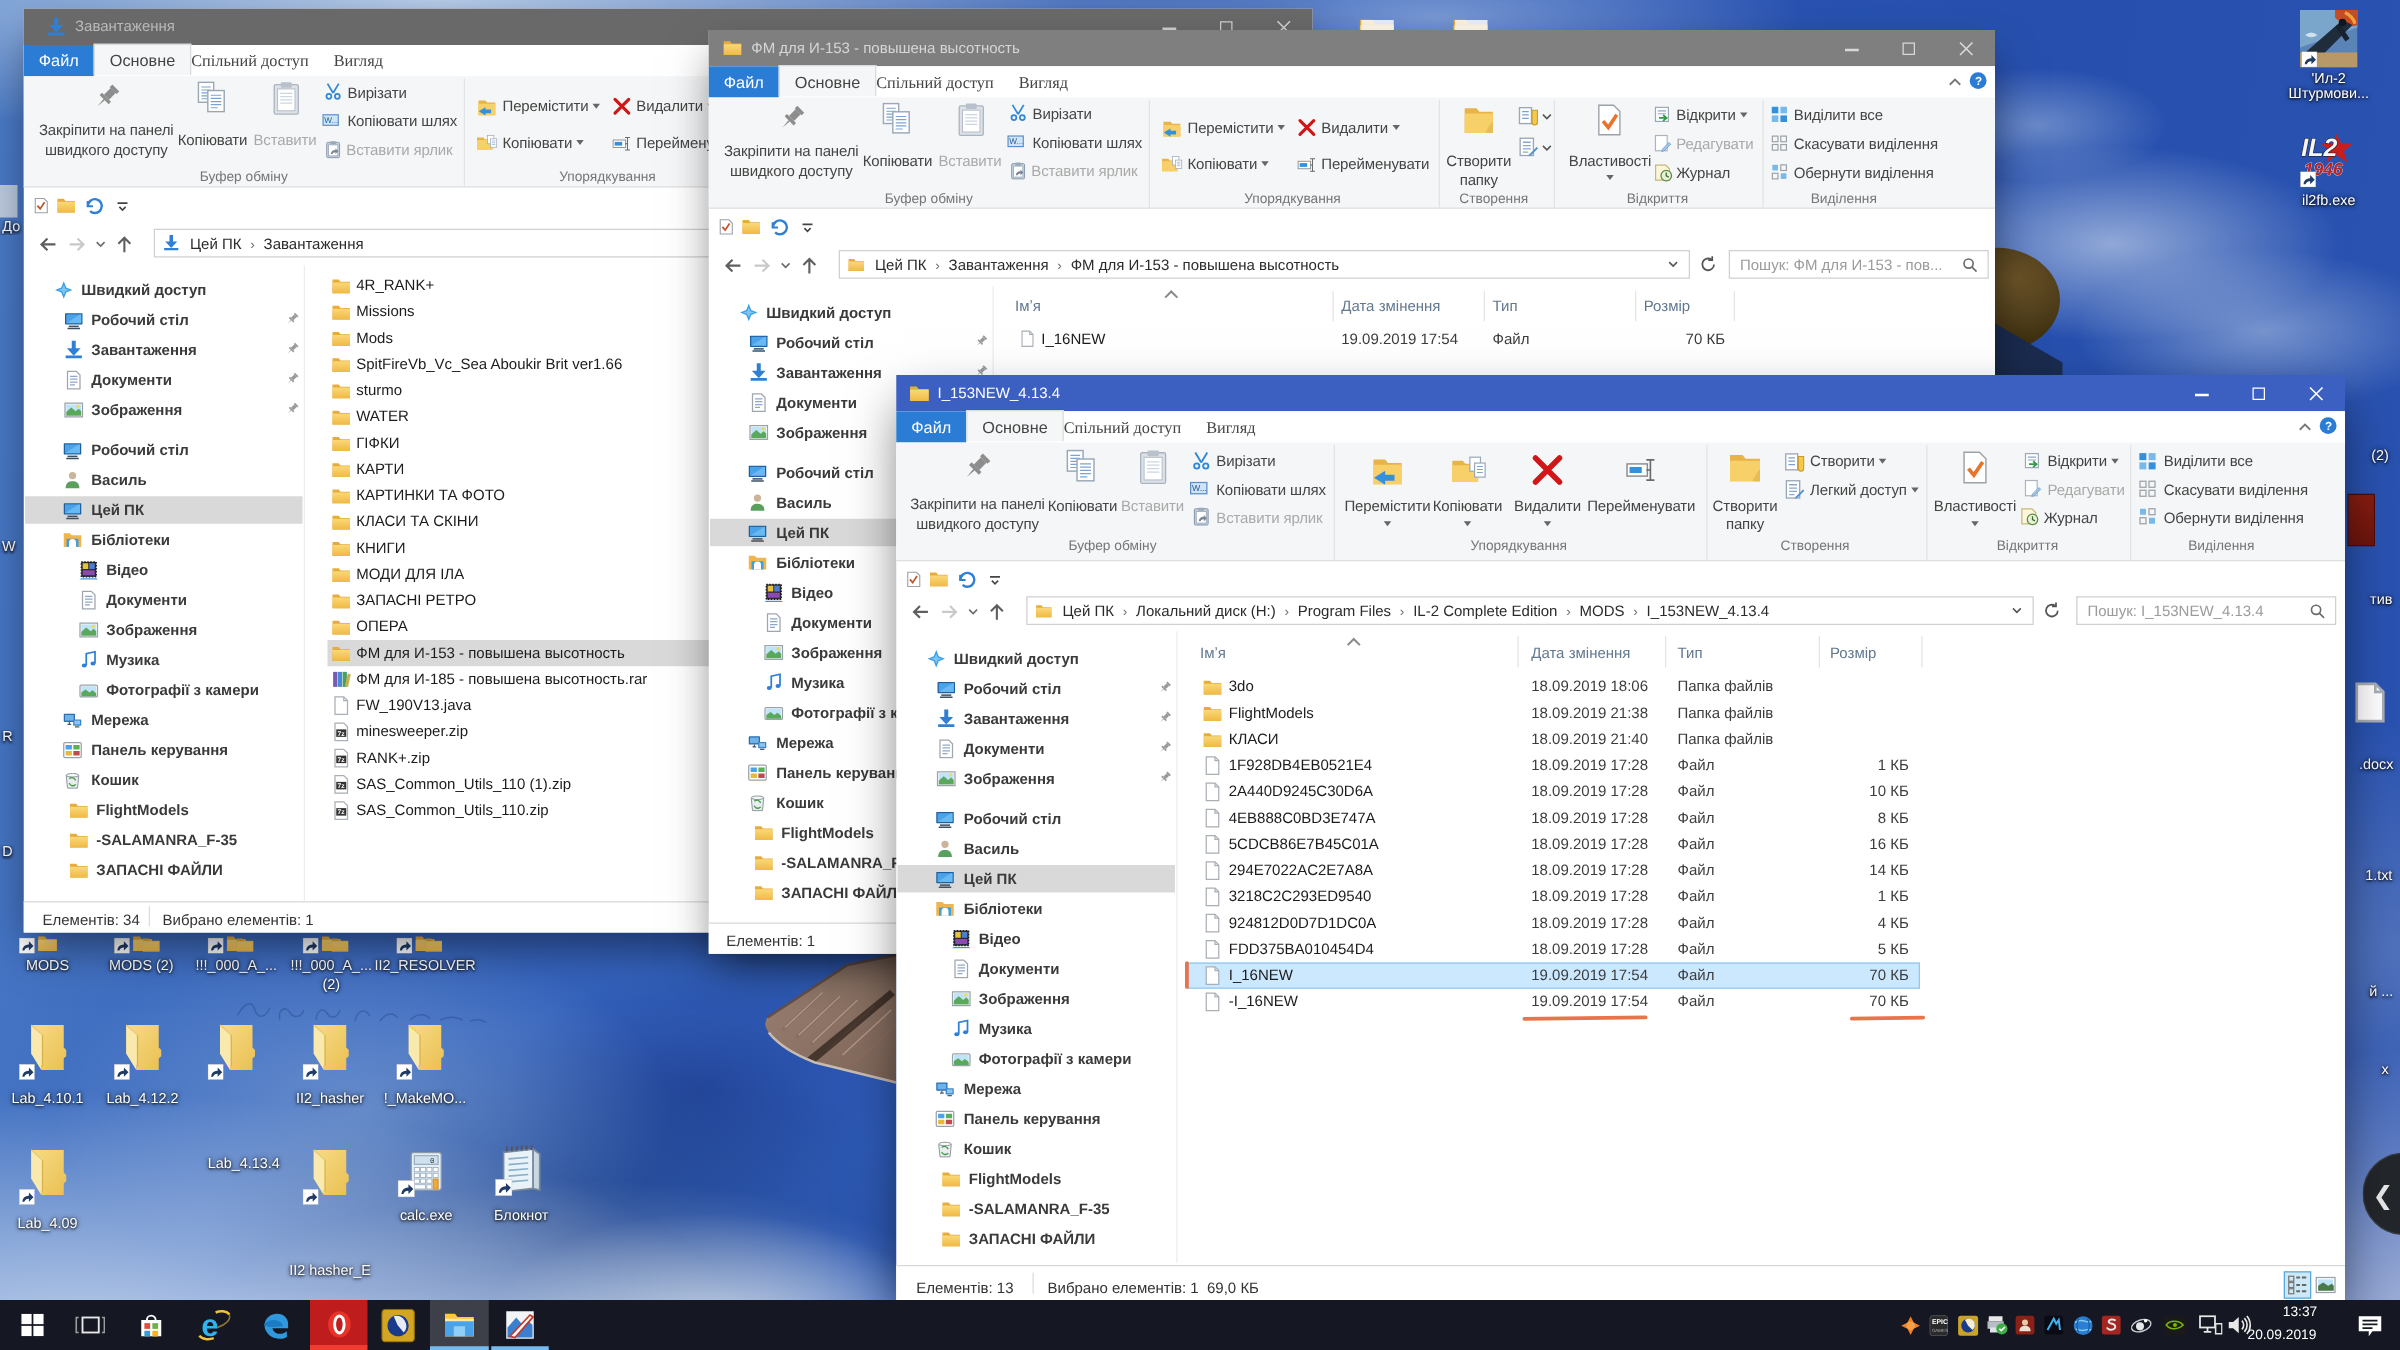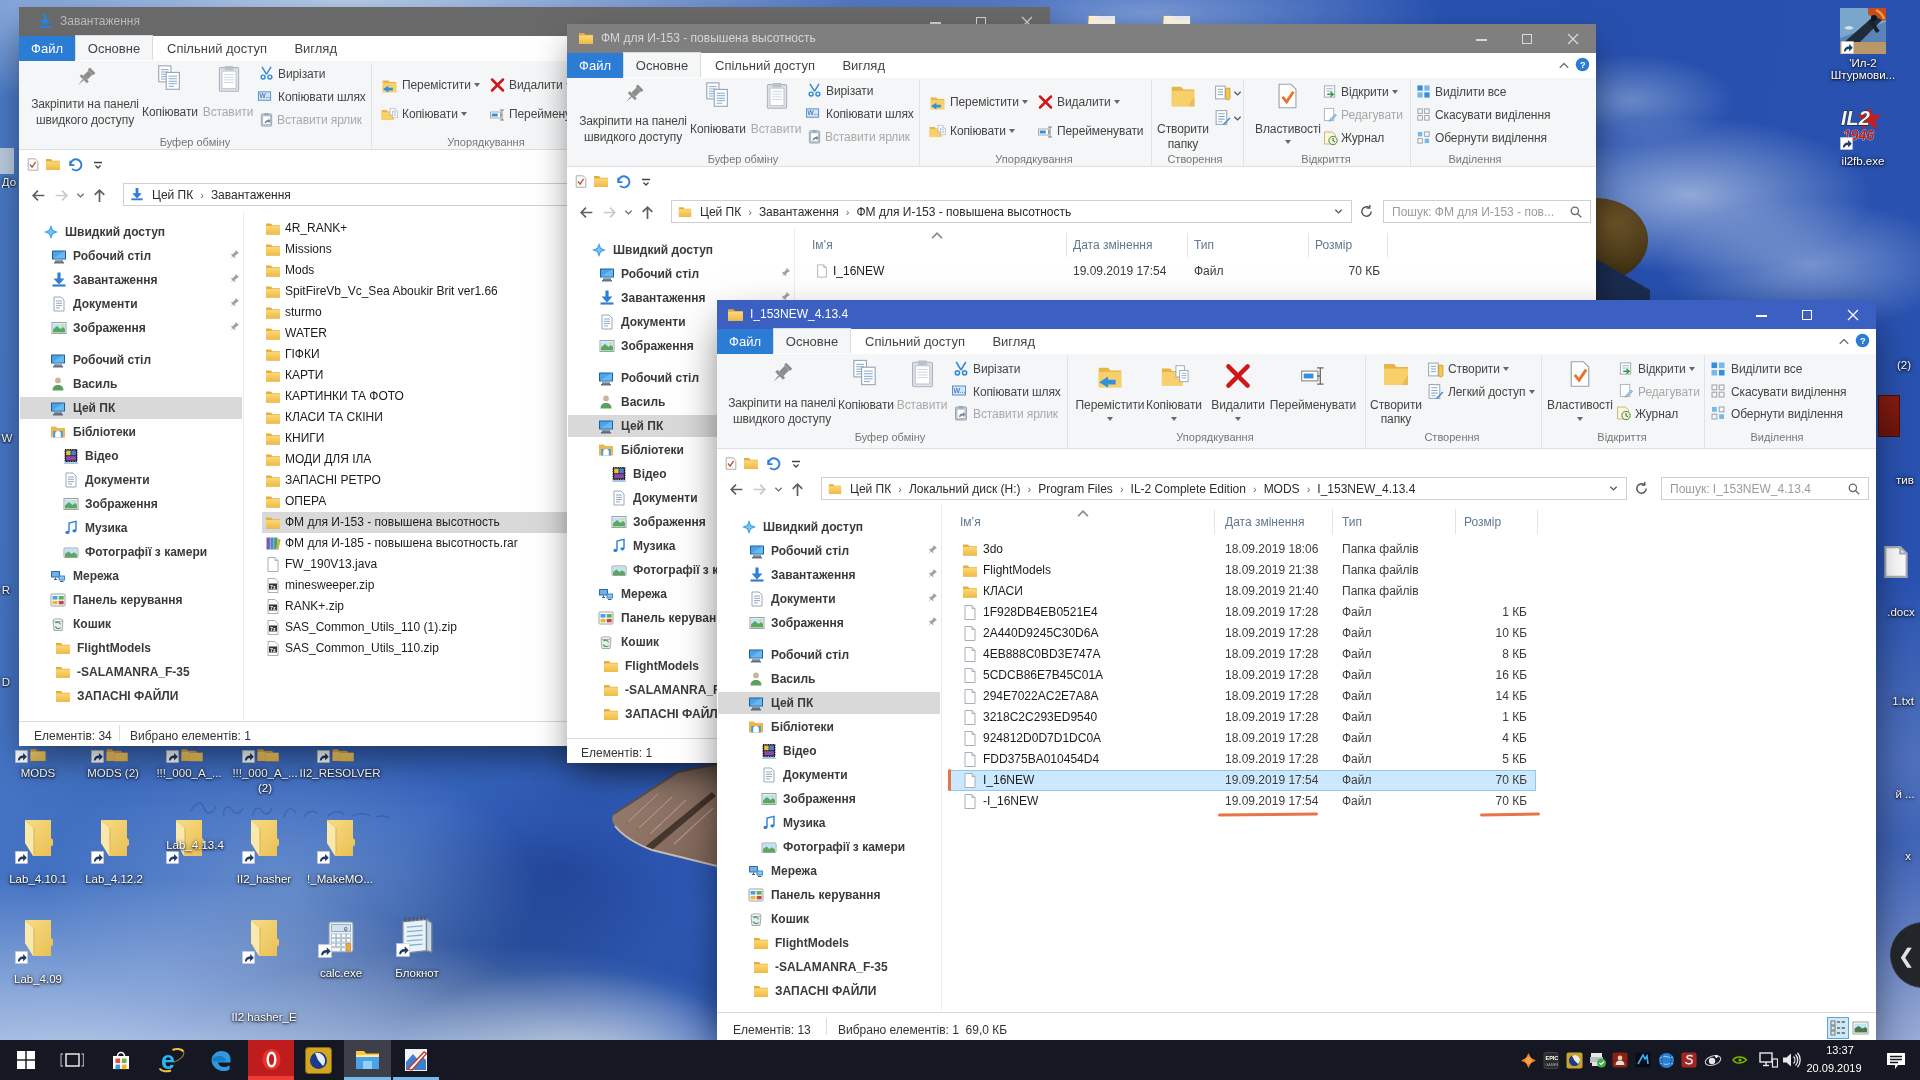--- a/index.html
+++ b/index.html
@@ -1,21 +1,21 @@
 <!DOCTYPE html>
 <html><head><meta charset="utf-8"><style>
 *{margin:0;padding:0;box-sizing:border-box;}
 html,body{width:1920px;height:1080px;overflow:hidden;font-family:"Liberation Sans",sans-serif;}
 #scene{position:relative;width:1920px;height:1080px;overflow:hidden;background:#3c6cc0;}
 .abs{position:absolute;}
 .dlabel{position:absolute;color:#fff;font-size:12px;text-align:center;
   text-shadow:0 1px 2px rgba(0,0,0,.9),0 0 4px rgba(0,0,0,.8);white-space:nowrap;font-size:11.5px;}
 .ttl{position:absolute;top:8px;font-size:12px;white-space:nowrap;}
 .ftab{position:absolute;width:56px;height:25px;background:#2b7cd4;color:#fff;font-size:13px;text-align:center;line-height:26px;}
-.tab{position:absolute;height:25px;font-size:13px;color:#444;text-align:right;line-height:26px;}
+.tab{position:absolute;height:25px;font-size:13px;color:#444;text-align:left;line-height:26px;font-family:Liberation Serif, serif;}
 .tabsel{position:absolute;height:25px;font-size:13px;color:#444;text-align:center;line-height:26px;
   background:#f5f6f7;border:1px solid #dadbdc;border-bottom:none;}
 .rlab{position:absolute;font-size:11px;color:#767676;white-space:nowrap;}
 .rdiv{position:absolute;width:1px;background:#e2e3e4;}
 .rtxt{position:absolute;font-size:12px;color:#454545;white-space:nowrap;letter-spacing:-0.1px;}
 .gray{color:#a9a9a9;}
 .dn{display:inline-block;width:0;height:0;border-left:3.5px solid transparent;border-right:3.5px solid transparent;border-top:4px solid #666;vertical-align:2px;}
 .field{position:absolute;background:#fff;border:1px solid #d0d0d0;}
 .crumb{position:absolute;font-size:12px;color:#2b2b2b;white-space:nowrap;}
 .navitem{position:absolute;font-size:12px;color:#3a3a3a;white-space:nowrap;line-height:18px;font-weight:bold;}
@@ -512,21 +512,21 @@
         </linearGradient>
       </defs>
 <path d="M1 1 H27 V19 L29 21 V26 L27 27.5 V37 H9 V31 L1 24 Z" fill="url(#dfg189)"></path>
 <path d="M1 1 L10 9 V34 L9 33 V37 L1 24 Z" fill="#fae9ad"></path>
 <path d="M10 9 V34" stroke="#d8b04a" stroke-width="1"></path>
 <path d="M1 1 L10 9" stroke="#e8cc70" stroke-width="1"></path>
 </svg>
 <svg class="ic" style="left:166px;top:851px" width="13" height="13">
       <use href="#s-shortarrow"></use>
     </svg>
-<div class="dlabel" style="left:139px;top:839px;width:112px">Lab_4.13.4</div>
+<div class="dlabel" style="left:139px;top:925px;width:112px">Lab_4.13.4</div>
 <svg class="ic" style="left:250px;top:819px" width="30" height="38" viewBox="0 0 30 38">
 <defs>
         <linearGradient id="dfg264" x1="0" y1="0" x2="1" y2="1">
 <stop offset="0" stop-color="#f7dc85"></stop>
           <stop offset="1" stop-color="#eabf52"></stop>
         </linearGradient>
       </defs>
 <path d="M1 1 H27 V19 L29 21 V26 L27 27.5 V37 H9 V31 L1 24 Z" fill="url(#dfg264)"></path>
 <path d="M1 1 L10 9 V34 L9 33 V37 L1 24 Z" fill="#fae9ad"></path>
 <path d="M10 9 V34" stroke="#d8b04a" stroke-width="1"></path>
@@ -1686,17 +1686,17 @@
       <rect x="1" y="1" width="12" height="9" fill="none" stroke="#e8e8e8" stroke-width="1.4"></rect>
       <path d="M4 13.5 h6" stroke="#e8e8e8" stroke-width="1.4"></path>
       <path d="M7 10 v3.5" stroke="#e8e8e8" stroke-width="1.4"></path>
       <rect x="13.5" y="7" width="5" height="8" fill="#151822" stroke="#e8e8e8" stroke-width="1.2"></rect>
     </svg>
     <svg class="ic" style="left:1782px;top:1052px" width="19" height="16" viewBox="0 0 19 16">
       <path d="M1 5.5 h3.5 L9 1.5 V14.5 L4.5 10.5 H1 Z" fill="#e8e8e8"></path>
       <path d="M11.5 4.5 a5 5 0 0 1 0 7 M13.5 2.5 a8 8 0 0 1 0 11 M15.5 0.8 a11 11 0 0 1 0 14.4" stroke="#e8e8e8" stroke-width="1.3" fill="none"></path>
     </svg>
     <div class="ttext" style="left:1812px;top:1044px;width:56px;text-align:center">13:37</div>
-    <div class="ttext" style="left:1798px;top:1062px;width:72px;text-align:center">20.09.2019</div>
+    <div class="ttext" style="left:1798px;top:1062px;width:72px;text-align:left">20.09.2019</div>
     <svg class="ic" style="left:1886px;top:1052px" width="20" height="18" viewBox="0 0 20 18">
       <path d="M1 1 h18 v12 h-7 l-3 4 v-4 h-8 Z" fill="#fff"></path>
       <path d="M4 4.5 h12 M4 7.5 h12 M4 10.5 h8" stroke="#151822" stroke-width="1.4"></path>
     </svg>
 </div>
 </body></html>

